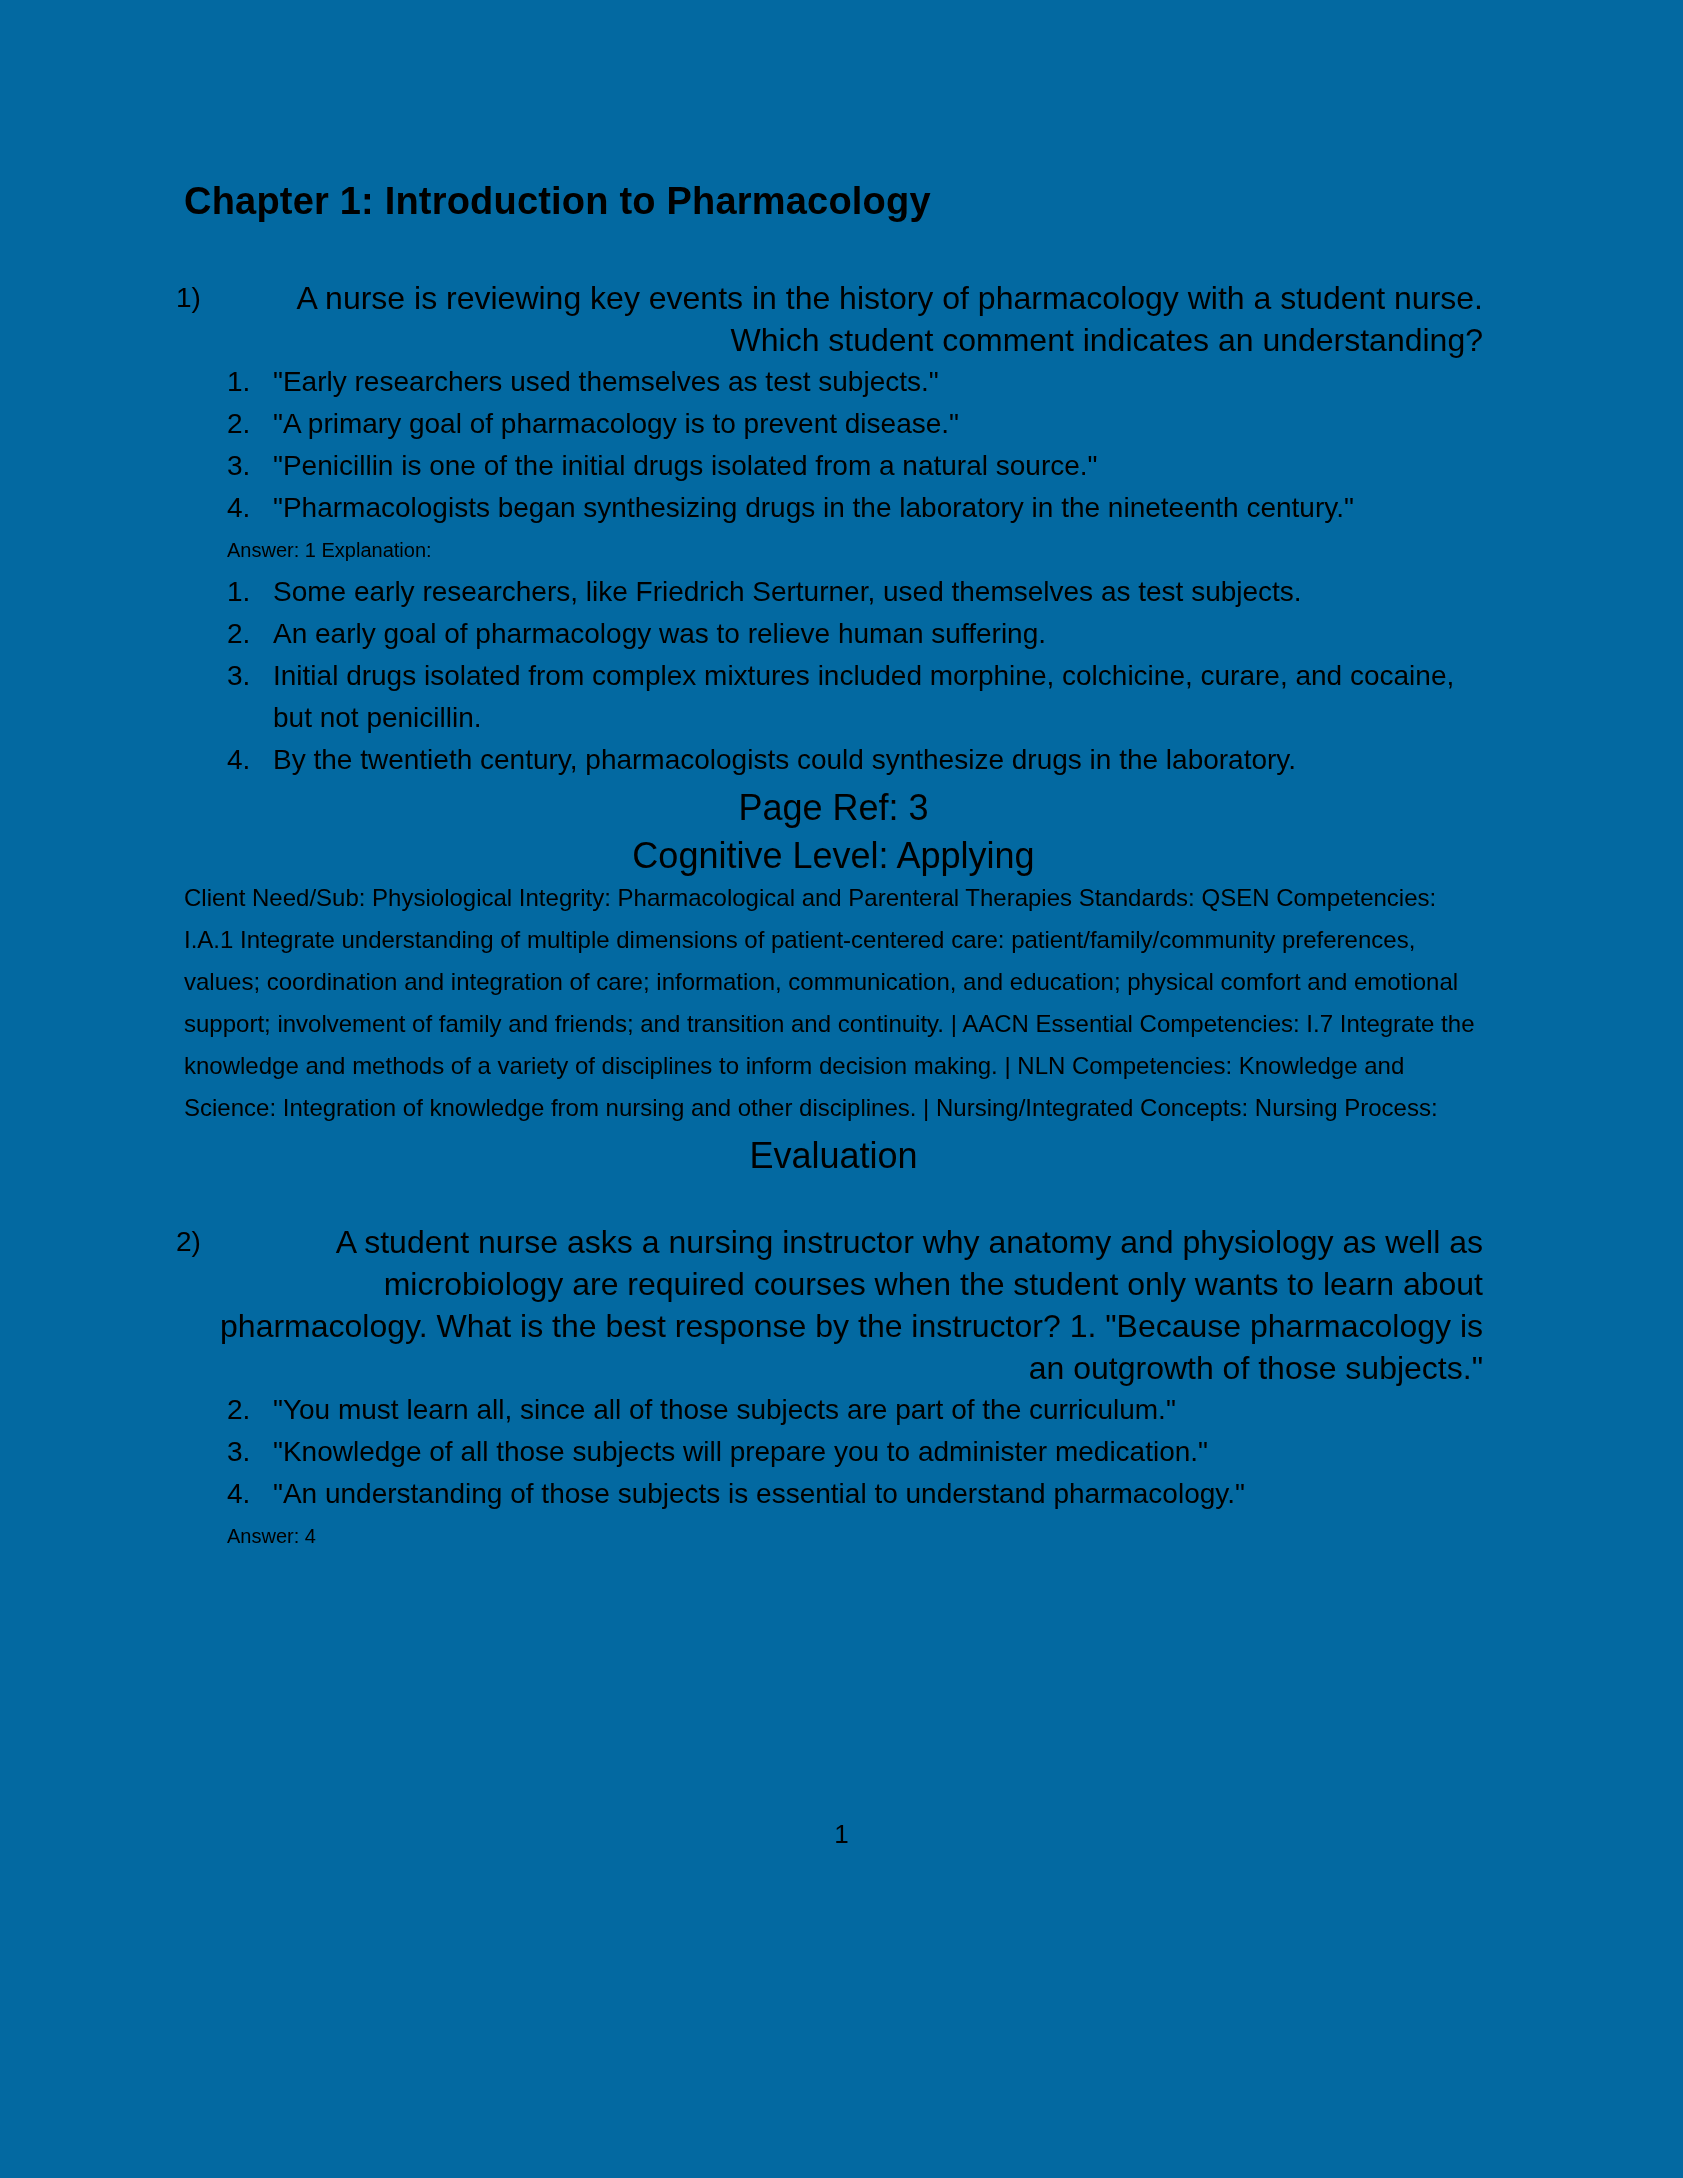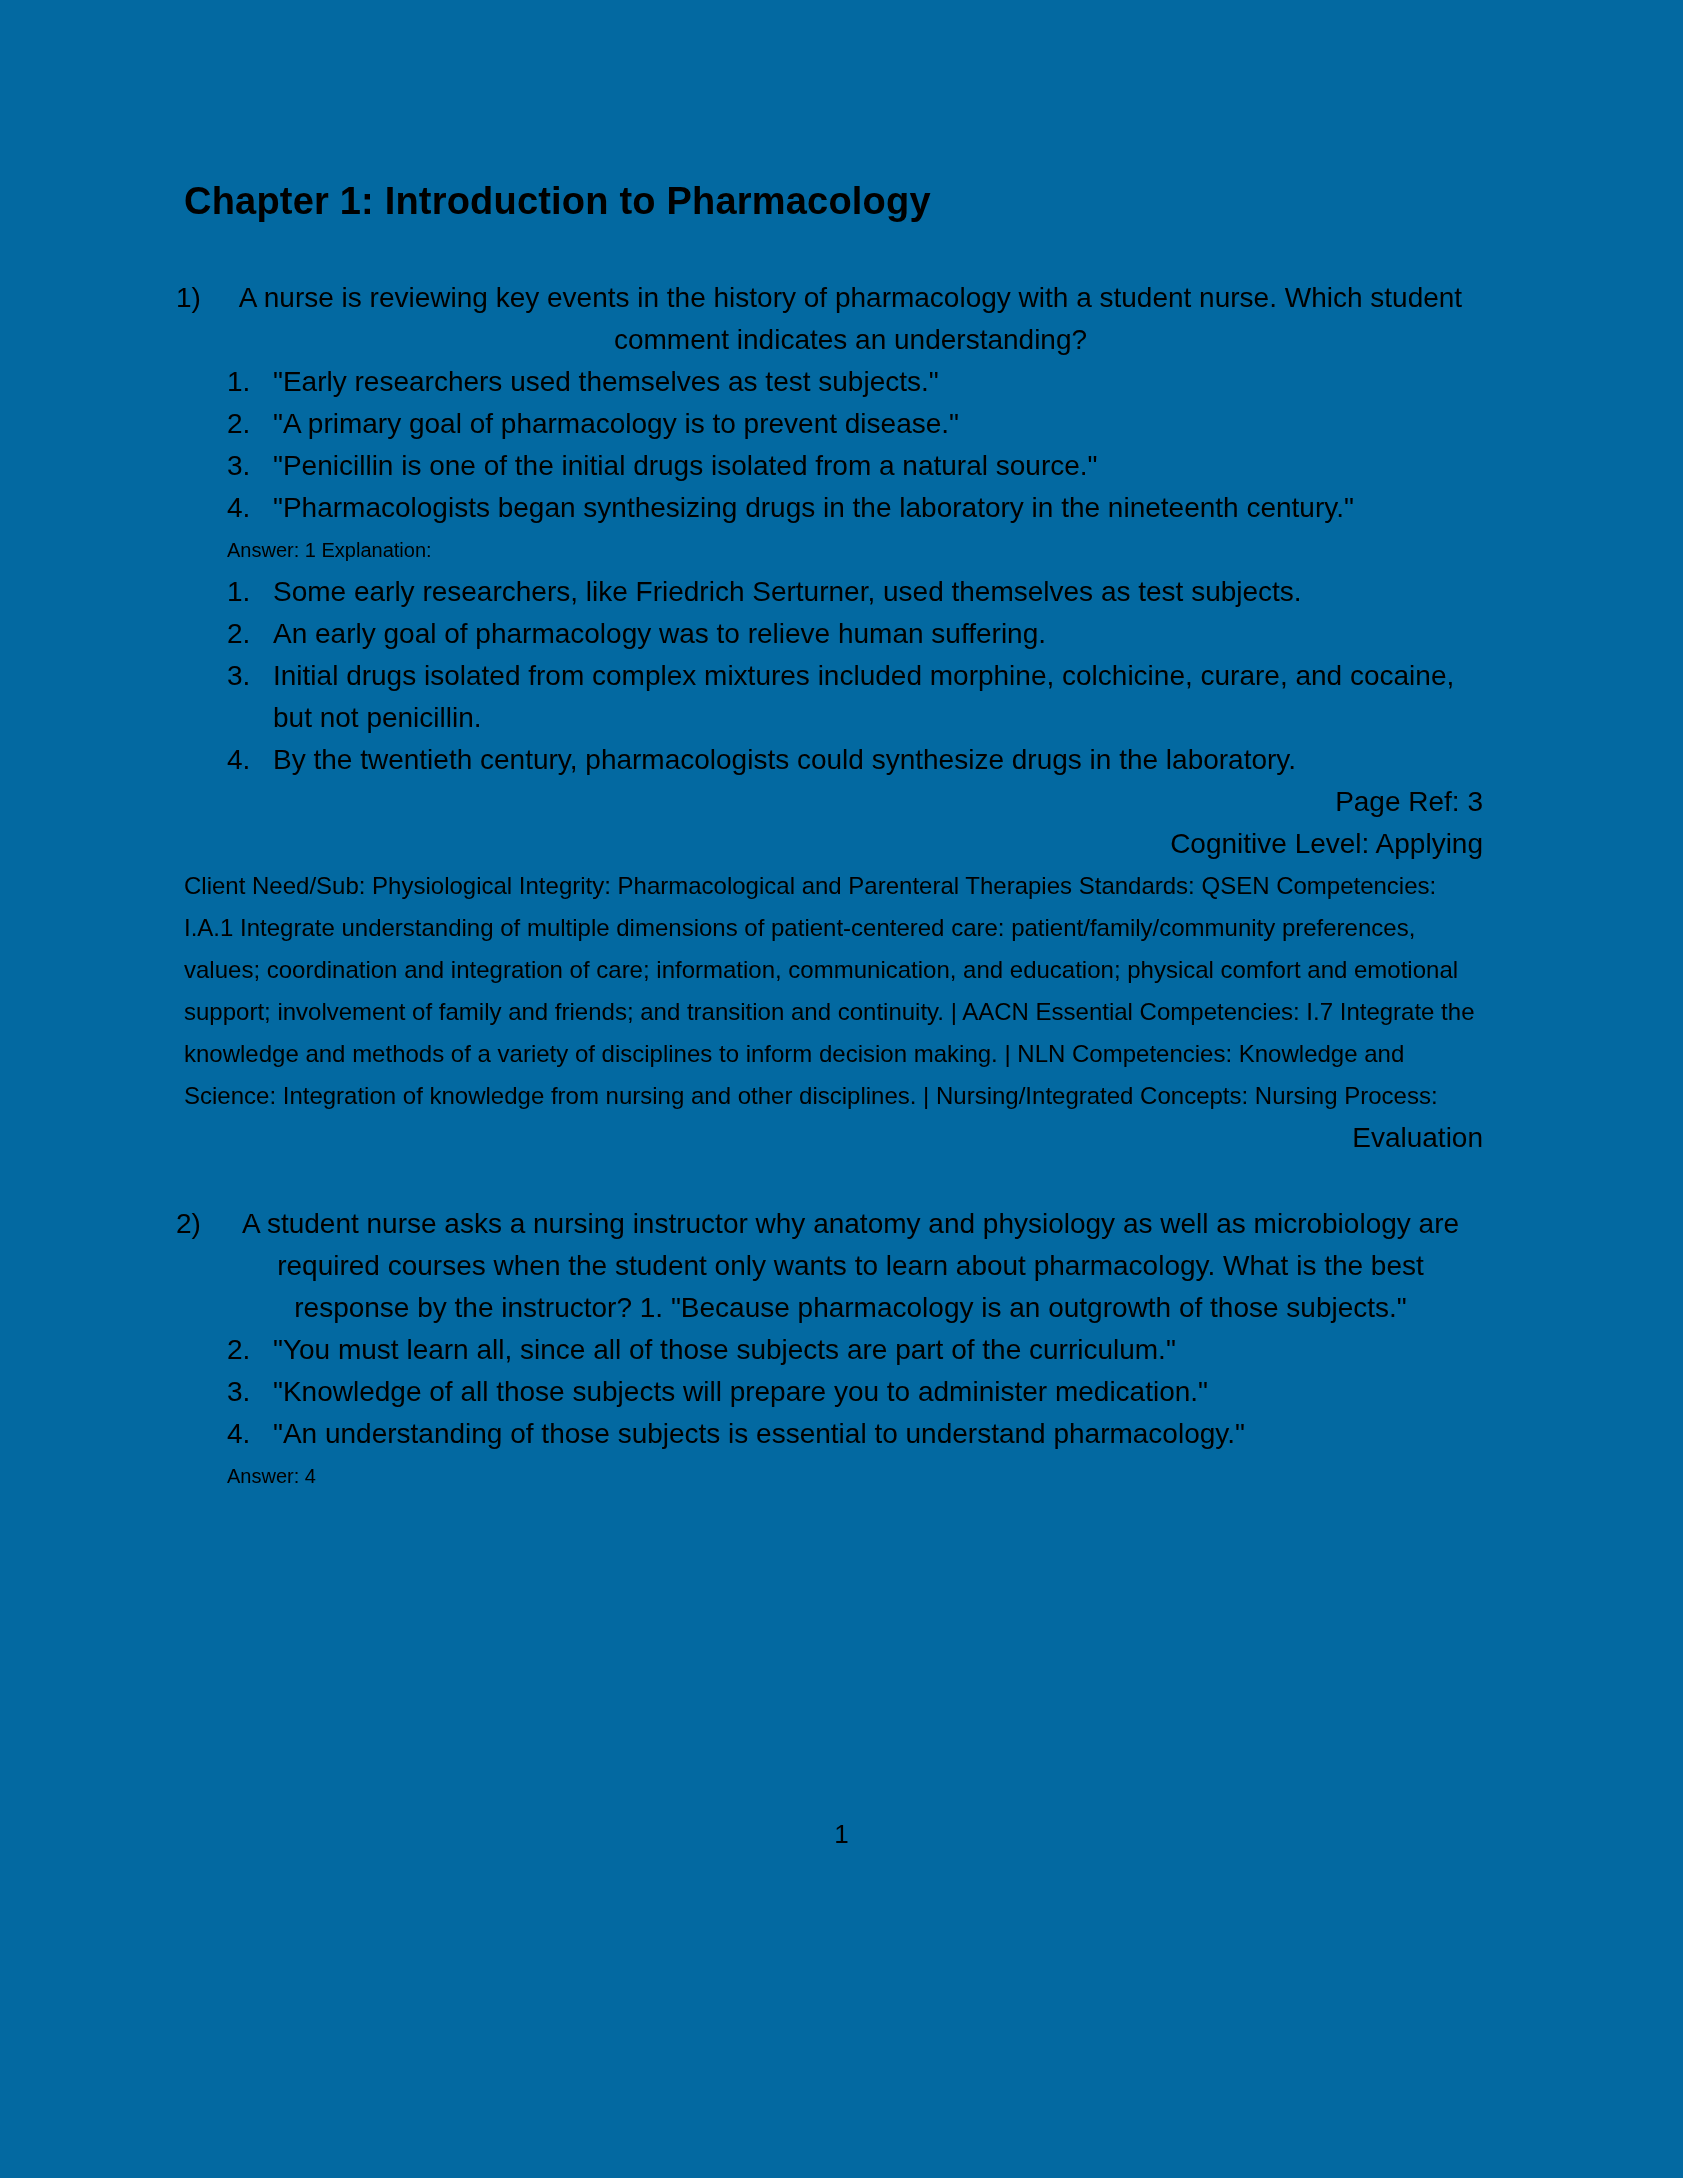--- a/index.html
+++ b/index.html
@@ -47,23 +47,23 @@
     align-items: flex-start;
   }
   .q-marker {
     width: 42px;
     flex: 0 0 42px;
     font-size: 28px;
     line-height: 42px;
   }
   .q-text {
     flex: 1 1 auto;
-    font-size: 28px;
-    line-height: 42px;
-    text-align: center;
+    font-size: 32px;
+    line-height: 42px;
+    text-align: right;
   }
 
   
   .opt-row {
     display: flex;
     align-items: flex-start;
     padding-left: 51px;
   }
   .opt-marker {
     width: 46px;
@@ -81,23 +81,24 @@
     font-size: 20px;
     line-height: 42px;
   }
 
   
   .meta-block {
     margin-top: 0;
     padding-left: 8px;
   }
   .meta-line {
-    font-size: 28px;
-    line-height: 42px;
-    text-align: right;
+    font-size: 36px;
+    line-height: 42px;
+    text-align: center;
+    margin-top: 6px;
   }
   .meta-para {
     font-size: 24px;
     line-height: 42px;
     text-align: left;
   }
 
   .gap-block {
     height: 44px;
   }

